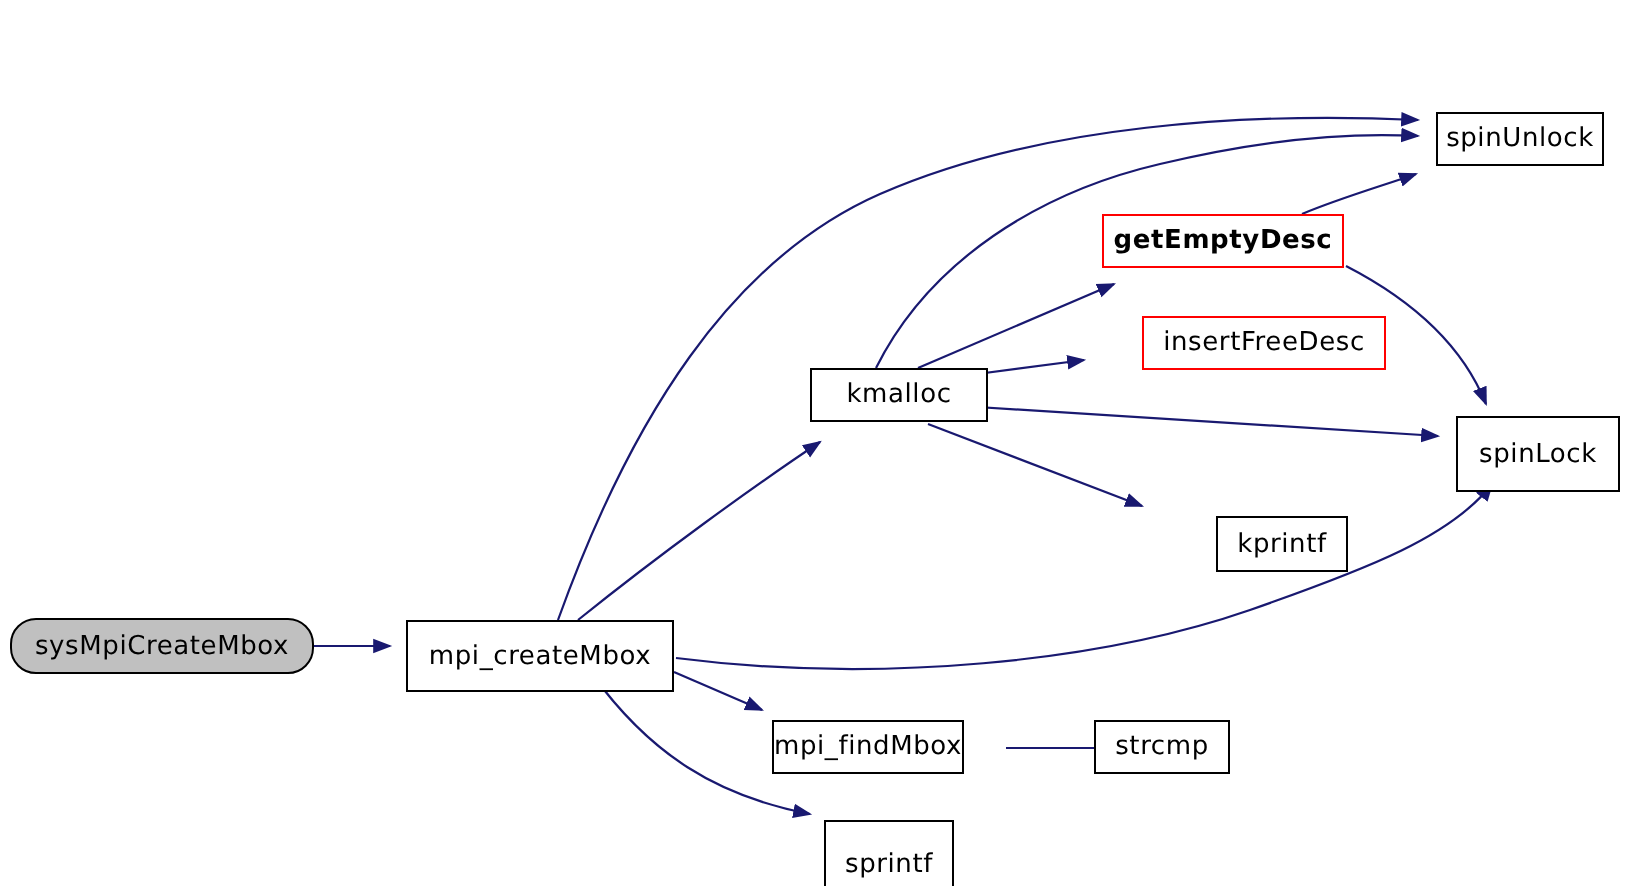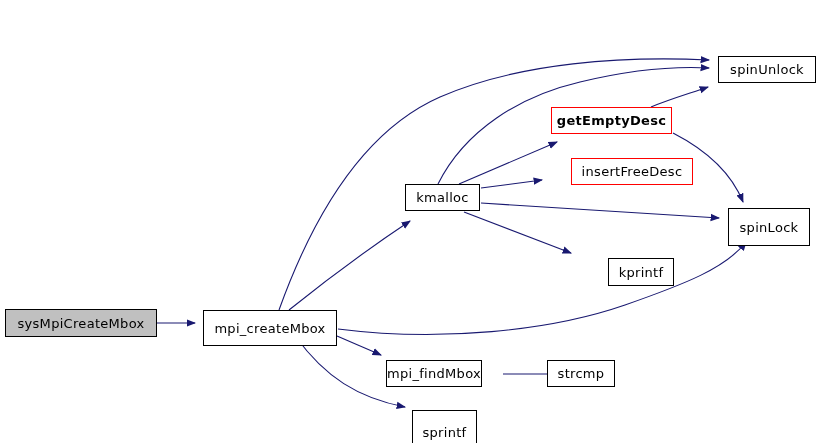--- a/index.html
+++ b/index.html
@@ -31,20 +31,21 @@
     line-height: 1;
     display: flex;
     align-items: center;
     justify-content: center;
     white-space: nowrap;
     z-index: 1;
     letter-spacing: 0.3px;
   }
   .node--focus {
     background: #c0c0c0;
+    border-radius: 13px;
   }
   .node--trunc {
     border-color: #ff0000;
   }
   .edge {
     fill: none;
     stroke: #191970;
     stroke-width: 1.1px;
   }
 </style>
@@ -86,27 +87,27 @@
 
     <path class="edge" d="M673,133 C706,150 731,172 743,202" marker-end="url(#arrow)"></path>
 
     <path class="edge" d="M503,374 L570,374" marker-end="url(#arrow)"></path>
   </svg>
 
   <div class="node node--focus" style="left:5px; top:309px; width:152px; height:28px;">sysMpiCreateMbox</div>
 
   <div class="node" style="left:203px; top:310px; width:134px; height:36px;">mpi_createMbox</div>
 
-  <div class="node" style="left:405px; top:184px; width:75px; height:27px;">kmalloc</div>
+  <div class="node" style="left:405px; top:184px; width:89px; height:27px;">kmalloc</div>
 
   <div class="node node--trunc" style="left:551px; top:107px; width:121px; height:27px;font-weight:bold;">getEmptyDesc</div>
 
   <div class="node node--trunc" style="left:571px; top:158px; width:122px; height:27px;">insertFreeDesc</div>
 
-  <div class="node" style="left:718px; top:56px; width:98px; height:27px;">spinUnlock</div>
+  <div class="node" style="left:718px; top:56px; width:84px; height:27px;">spinUnlock</div>
 
   <div class="node" style="left:728px; top:208px; width:82px; height:38px;">spinLock</div>
 
   <div class="node" style="left:608px; top:258px; width:66px; height:28px;">kprintf</div>
 
   <div class="node" style="left:386px; top:360px; width:96px; height:27px;">mpi_findMbox</div>
 
   <div class="node" style="left:547px; top:360px; width:68px; height:27px;">strcmp</div>
 
   <div class="node" style="left:412px; top:410px; width:65px; height:44px;">sprintf</div>

